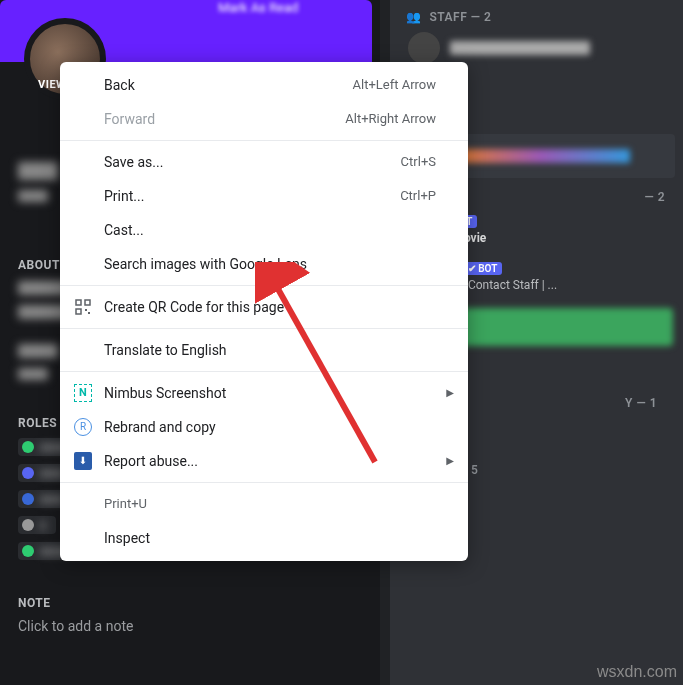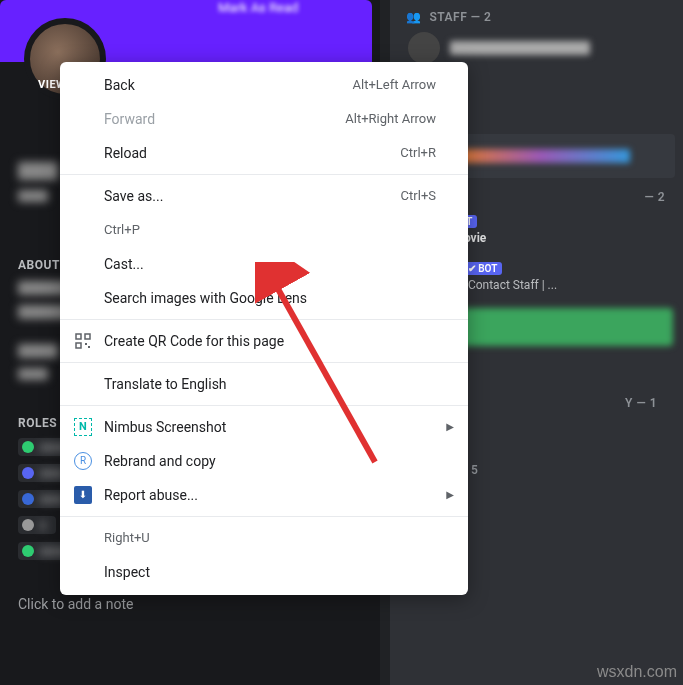--- a/index.html
+++ b/index.html
@@ -111,20 +111,21 @@
     </div>
     <div>
       <span class="role-pill">
           <span class="role-dot" style="background:#2ecc71"></span>
           <span class="role-text">xxxxxxxxxxxx</span>
         </span>
     </div>
   </div>
 
   <div class="section" style="margin-top:28px">
+    <div class="sect-title">NOTE</div>
     <div class="note-text" placeholder="Click to add a note">Click to add a note</div>
   </div>
 </div>
 
 <div class="right-panel">
   <div class="group-header">
     <span>👥</span>
     <span>STAFF — 2</span>
   </div>
   <div class="right-item">
@@ -188,33 +189,29 @@
   <div class="cm-item">
       <span class="cm-spacer"></span>
       <span class="cm-label">Back</span>
       <span class="cm-shortcut">Alt+Left Arrow</span>
     </div>
   <div class="cm-item disabled">
       <span class="cm-spacer"></span>
       <span class="cm-label">Forward</span>
       <span class="cm-shortcut">Alt+Right Arrow</span>
     </div>
-  <div class="cm-item">
-      <span class="cm-spacer"></span>
-      <span class="cm-label">Reload</span>
-      <span class="cm-shortcut">Ctrl+R</span>
-    </div>
   <div class="cm-sep"></div>
   <div class="cm-item">
       <span class="cm-spacer"></span>
       <span class="cm-label">Save as...</span>
       <span class="cm-shortcut">Ctrl+S</span>
     </div>
   <div class="cm-item">
       <span class="cm-spacer"></span>
+      <span class="cm-label">Print...</span>
       <span class="cm-shortcut">Ctrl+P</span>
     </div>
   <div class="cm-item">
       <span class="cm-spacer"></span>
       <span class="cm-label">Cast...</span>
     </div>
   <div class="cm-item">
       <span class="cm-spacer"></span>
       <span class="cm-label">Search images with Google Lens</span>
     </div>
@@ -247,21 +244,21 @@
       <span class="cm-label">Rebrand and copy</span>
     </div>
   <div class="cm-item">
       <span class="cm-icon" style="background:#2a5caa;color:#fff;font-size:10px;border-radius:2px">⬇</span>
       <span class="cm-label">Report abuse...</span>
       <span class="cm-arrow">▶</span>
     </div>
   <div class="cm-sep"></div>
   <div class="cm-item">
       <span class="cm-spacer"></span>
-      <span class="cm-shortcut">Right+U</span>
+      <span class="cm-shortcut">Print+U</span>
     </div>
   <div class="cm-item">
       <span class="cm-spacer"></span>
       <span class="cm-label">Inspect</span>
     </div>
 </div>
 
 <svg class="arrow-svg" width="140" height="220">
   <defs>
       <marker id="ah" markerWidth="12" markerHeight="12" refX="2" refY="6" orient="auto">

